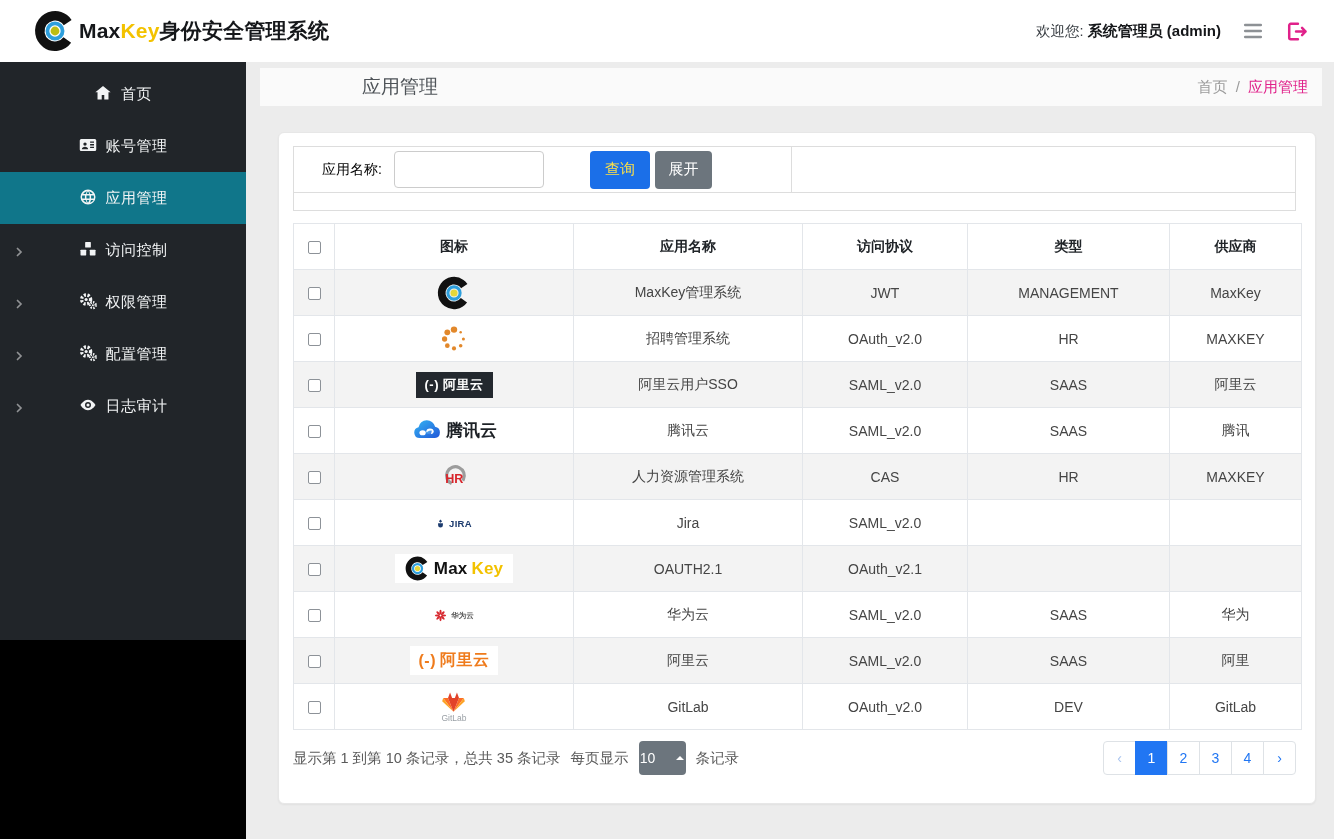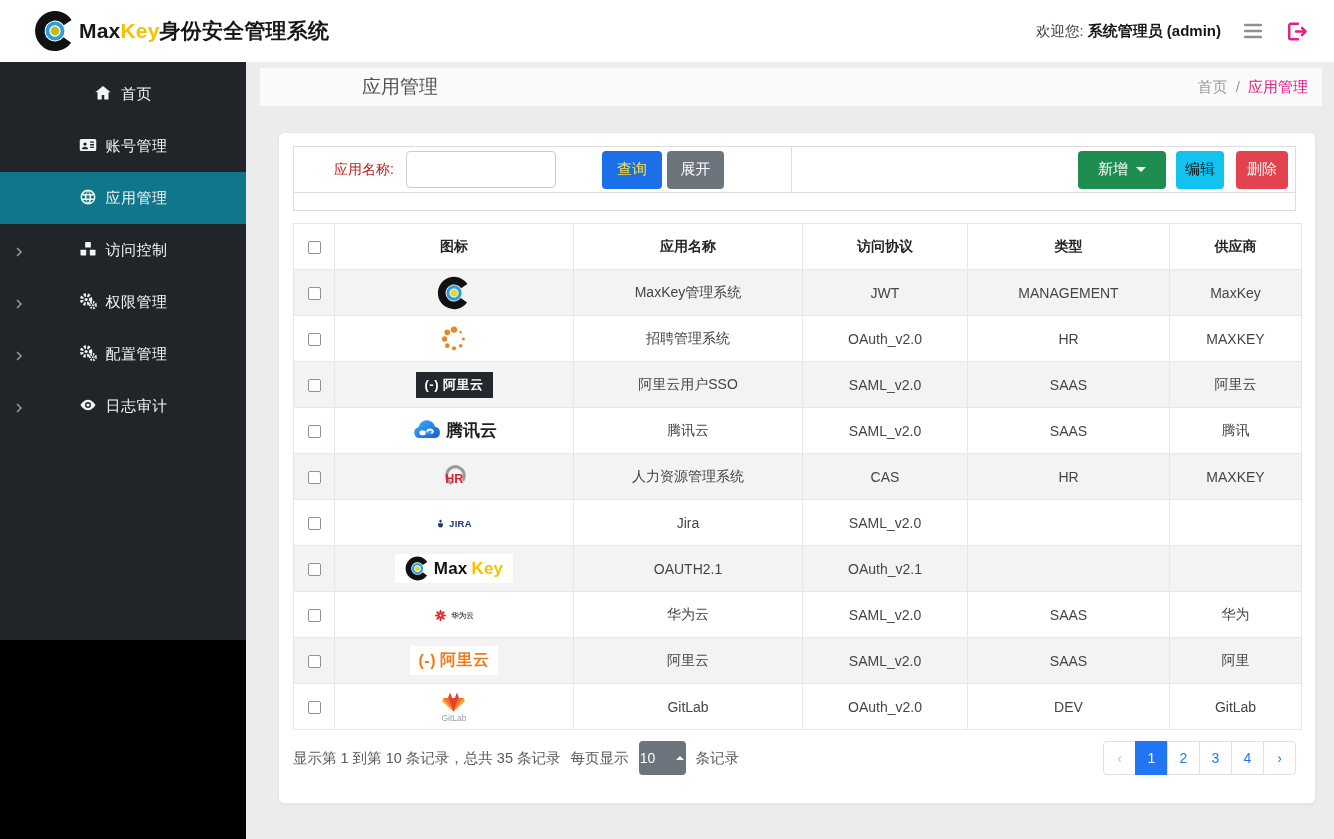--- a/index.html
+++ b/index.html
@@ -42,21 +42,21 @@
   .breadcrumb .bc-current { color:#e0218a; }
 
   .card { width:1038px; margin:26px 0 0 32px; background:#fff; border:1px solid #e7e7e7;
           border-radius:6px; box-shadow:0 1px 2px rgba(0,0,0,.05);
           padding:13px 19px 28px 14px; }
 
   
   .search-box { border:1px solid #ddd; }
   .search-row { display:flex; align-items:center; height:46px; border-bottom:1px solid #ddd; }
   .search-left { flex:0 0 498px; display:flex; align-items:center; padding-left:28px; border-right:1px solid #ddd; height:100%; }
-  .search-label { font-size:14px; color:#b91c1c;margin-left:12px; }
+  .search-label { font-size:14px; color:#000000; }
   .search-input { width:150px; height:37px; margin-left:12px; border:1px solid #ccc; border-radius:4px;
                   padding:0 8px; font-size:14px; outline:none; }
   .btn { border:none; border-radius:4px; font-size:15px; height:38px; cursor:pointer;
          display:inline-flex; align-items:center; justify-content:center;
          font-family:"Liberation Sans","DejaVu Sans",sans-serif; }
   .btn-query { background:#1b6fe8; color:#fde047; width:60px; margin-left:46px; }
   .btn-expand { background:#6c757d; color:#fff; width:57px; margin-left:5px; }
   .search-right { flex:1; display:flex; align-items:center; justify-content:flex-end; padding-right:7px; height:100%; }
   .btn-add { background:#1e8e50; color:#fff; width:88px; }
   .caret-down { width:0; height:0; border-left:5px solid transparent; border-right:5px solid transparent;
@@ -247,28 +247,20 @@
     <div class="card">
 
       <div class="search-box">
         <div class="search-row">
           <div class="search-left">
             <span class="search-label">应用名称:</span>
             <input class="search-input" type="text" value="" style="">
             <button class="btn btn-query">查询</button>
             <button class="btn btn-expand">展开</button>
           </div>
-          <div class="search-right">
-            <button class="btn btn-add">
-              <span>新增</span>
-                <span class="caret-down"></span>
-            </button>
-            <button class="btn btn-edit">编辑</button>
-            <button class="btn btn-delete">删除</button>
-          </div>
         </div>
         <div class="search-footer"></div>
       </div>
 
       <table class="apps">
         <colgroup>
           <col style="width:41px">
             <col style="width:239px">
             <col style="width:229px">
           <col style="width:165px">

